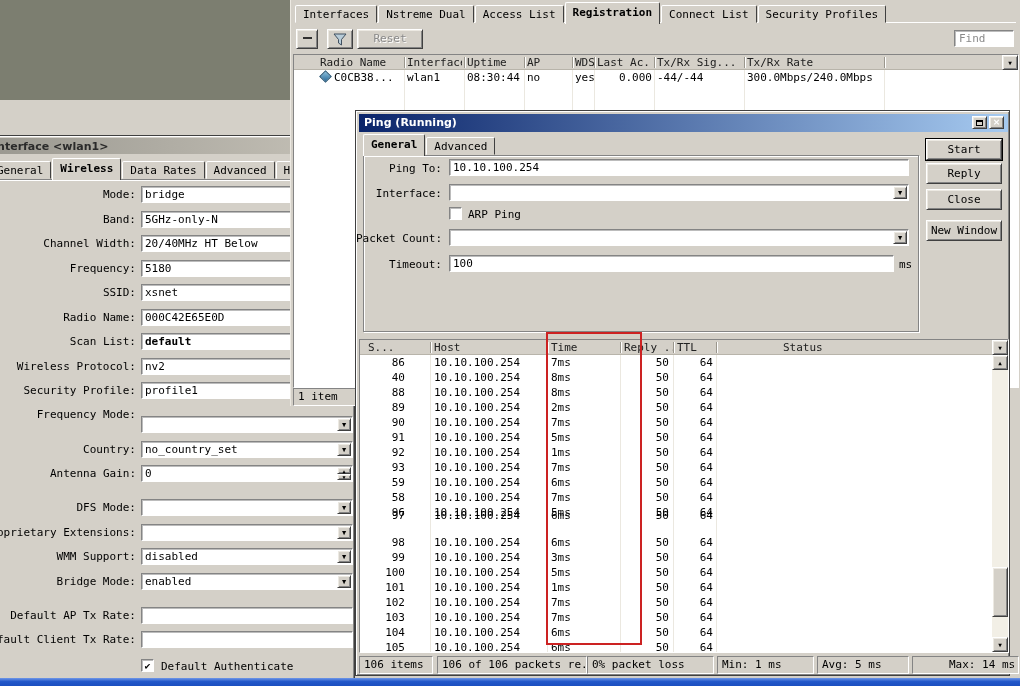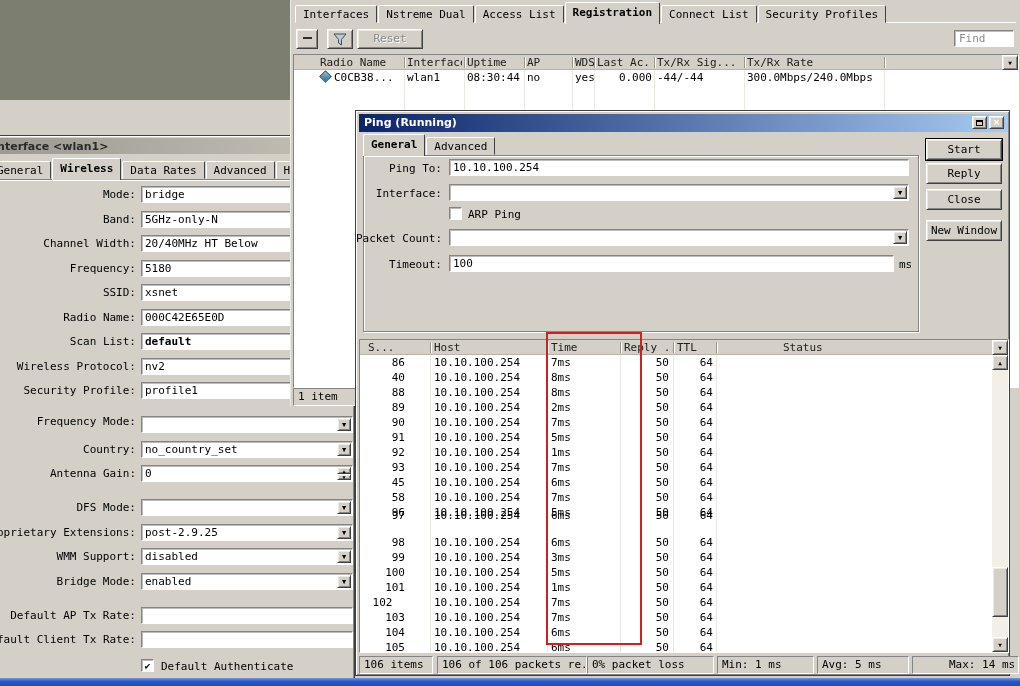--- a/index.html
+++ b/index.html
@@ -191,42 +191,41 @@
       <div class="flabel" style="top: 223.5px;">Wireless Protocol:</div>
       <div class="fi" style="left: 155px; top: 221.5px; width: 212px;">
         <input value="nv2" style="width: calc(100% - 16px);">
         <div class="carr raised btn">▼</div>
       </div>
       <div class="flabel" style="top: 248px;">Security Profile:</div>
       <div class="fi" style="left: 155px; top: 246px; width: 212px;">
         <input value="profile1" style="width: calc(100% - 16px);">
         <div class="carr raised btn">▼</div>
       </div>
-      <div class="flabel" style="top: 279px;">Frequency Mode:</div>
+      <div class="flabel" style="top: 272px;">Frequency Mode:</div>
       <div class="fi" style="left: 155px; top: 280px; width: 212px;">
         <div class="carr raised btn">▼</div>
       </div>
       <div class="flabel" style="top: 306.5px;">Country:</div>
       <div class="fi" style="left: 155px; top: 304.5px; width: 212px;">
         <input value="no_country_set" style="width: calc(100% - 16px);">
         <div class="carr raised btn">▼</div>
       </div>
       <div class="flabel" style="top: 331px;">Antenna Gain:</div>
       <div class="fi" style="left: 155px; top: 329px; width: 212px;">
         <input value="0" style="width: calc(100% - 16px);">
         <div class="sarr raised btn" style="top: 1px;">▲</div>
         <div class="sarr raised btn" style="top: 8px; height: 6px; line-height: 5px;">▼</div>
       </div>
       <div class="flabel" style="top: 365px;">DFS Mode:</div>
       <div class="fi" style="left: 155px; top: 363px; width: 212px;">
         <div class="carr raised btn">▼</div>
       </div>
       <div class="flabel" style="top: 389.5px;">Proprietary Extensions:</div>
       <div class="fi" style="left: 155px; top: 387.5px; width: 212px;">
-        <input value="post-2.9.25" style="width: calc(100% - 16px);">
         <div class="carr raised btn">▼</div>
       </div>
       <div class="flabel" style="top: 414px;">WMM Support:</div>
       <div class="fi" style="left: 155px; top: 412px; width: 212px;">
         <input value="disabled" style="width: calc(100% - 16px);">
         <div class="carr raised btn">▼</div>
       </div>
       <div class="flabel" style="top: 438.5px;">Bridge Mode:</div>
       <div class="fi" style="left: 155px; top: 436.5px; width: 212px;">
         <input value="enabled" style="width: calc(100% - 16px);">
@@ -367,21 +366,21 @@
         </div>
         <div class="prow" style="top: 105px;">
           <span class="cell" style="left: 0px; width: 45px; text-align: right;">93</span>
           <span class="cell" style="left: 74px; width: 112px;">10.10.100.254</span>
           <span class="cell" style="left: 191px; width: 66px;">7ms</span>
           <span class="cell" style="left: 264px; width: 45px; text-align: right;">50</span>
           <span class="cell" style="left: 317px; width: 36px; text-align: right;">64</span>
           <span class="cell" style="left: 360px; width: 200px;"></span>
         </div>
         <div class="prow" style="top: 120px;">
-          <span class="cell" style="left: 0px; width: 45px; text-align: right;">45</span>
+          <span class="cell" style="left: 0px; width: 45px; text-align: right;">59</span>
           <span class="cell" style="left: 74px; width: 112px;">10.10.100.254</span>
           <span class="cell" style="left: 191px; width: 66px;">6ms</span>
           <span class="cell" style="left: 264px; width: 45px; text-align: right;">50</span>
           <span class="cell" style="left: 317px; width: 36px; text-align: right;">64</span>
           <span class="cell" style="left: 360px; width: 200px;"></span>
         </div>
         <div class="prow" style="top: 135px;">
           <span class="cell" style="left: 0px; width: 45px; text-align: right;">58</span>
           <span class="cell" style="left: 74px; width: 112px;">10.10.100.254</span>
           <span class="cell" style="left: 191px; width: 66px;">7ms</span>
@@ -431,21 +430,21 @@
         </div>
         <div class="prow" style="top: 225px;">
           <span class="cell" style="left: 0px; width: 45px; text-align: right;">101</span>
           <span class="cell" style="left: 74px; width: 112px;">10.10.100.254</span>
           <span class="cell" style="left: 191px; width: 66px;">1ms</span>
           <span class="cell" style="left: 264px; width: 45px; text-align: right;">50</span>
           <span class="cell" style="left: 317px; width: 36px; text-align: right;">64</span>
           <span class="cell" style="left: 360px; width: 200px;"></span>
         </div>
         <div class="prow" style="top: 240px;">
-          <span class="cell" style="left: 0px; width: 45px; text-align: center;">102</span>
+          <span class="cell" style="left: 0px; width: 45px; text-align: right;">102</span>
           <span class="cell" style="left: 74px; width: 112px;">10.10.100.254</span>
           <span class="cell" style="left: 191px; width: 66px;">7ms</span>
           <span class="cell" style="left: 264px; width: 45px; text-align: right;">50</span>
           <span class="cell" style="left: 317px; width: 36px; text-align: right;">64</span>
           <span class="cell" style="left: 360px; width: 200px;"></span>
         </div>
         <div class="prow" style="top: 255px;">
           <span class="cell" style="left: 0px; width: 45px; text-align: right;">103</span>
           <span class="cell" style="left: 74px; width: 112px;">10.10.100.254</span>
           <span class="cell" style="left: 191px; width: 66px;">7ms</span>

